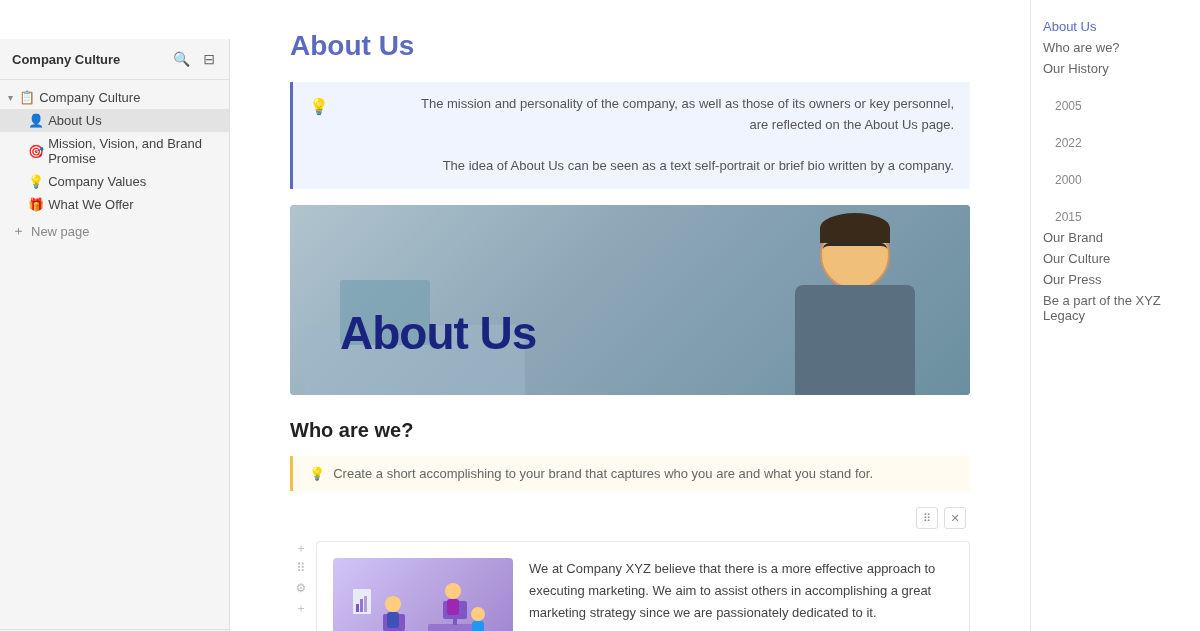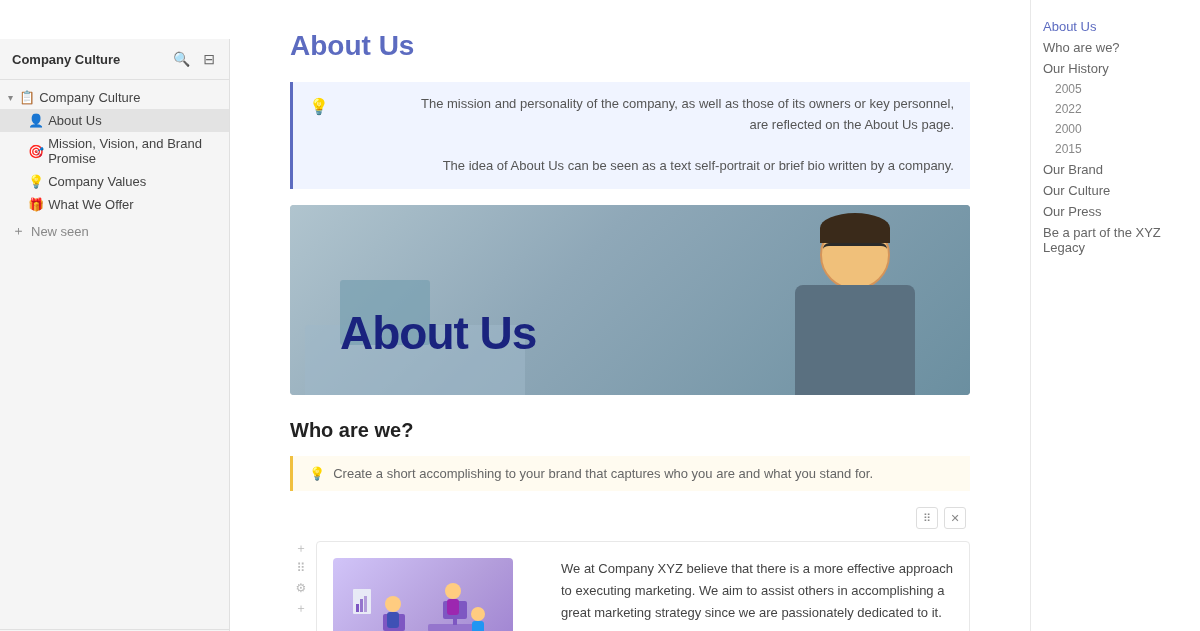--- a/index.html
+++ b/index.html
@@ -26,29 +26,29 @@
     .callout-block { background: #f0f4ff; border-left: 3px solid #5c6bc0; padding: 12px 16px; margin-bottom: 16px; font-size: 13px; color: #555; line-height: 1.6; display: flex; gap: 8px; }
     .callout-icon { font-size: 16px; flex-shrink: 0; }
     .callout-text { flex: 1; text-align: right; }
     .hero-image-block { width: 100%; height: 190px; border-radius: 4px; margin-bottom: 24px; background: linear-gradient(135deg, #b0bec5 0%, #78909c 100%); position: relative; overflow: hidden; display: flex; align-items: center; justify-content: center; }
     .section-heading { font-size: 20px; font-weight: 700; color: #222; margin-bottom: 14px; margin-top: 8px; }
     .who-callout { background: #fffbf0; border-left: 3px solid #f0c040; padding: 10px 16px; margin-bottom: 16px; font-size: 13px; color: #666; display: flex; gap: 8px; align-items: flex-start; }
     .two-col-block { display: flex; gap: 16px; background: #fff; border: 1px solid #e8e8e8; border-radius: 4px; padding: 16px; margin-top: 8px; }
     .col-image { width: 180px; min-width: 180px; height: 150px; background: linear-gradient(135deg, #d1c4f8 0%, #b39ddb 50%, #9575cd 100%); border-radius: 4px; display: flex; align-items: center; justify-content: center; overflow: hidden; }
     .col-text { flex: 1; font-size: 13px; color: #444; line-height: 1.7; }
     .col-text p { margin-bottom: 10px; }
-    .col-text p:last-child { margin-bottom: 0; margin-left: 32px; }
+    .col-text p:last-child { margin-bottom: 0; }
     .block-control-btn { background: none; border: 1px solid #ddd; border-radius: 3px; width: 22px; height: 22px; cursor: pointer; display: flex; align-items: center; justify-content: center; font-size: 11px; color: #888; }
     .left-ctrl-btn { background: none; border: none; cursor: pointer; color: #bbb; font-size: 12px; width: 18px; height: 18px; display: flex; align-items: center; justify-content: center; }
 
     
     .outline-panel { width: 170px; min-width: 170px; padding: 16px 12px; border-left: 1px solid #e8e8e8; background: #fff; overflow-y: auto; }
     .outline-item { font-size: 13px; padding: 3px 0 3px 0; cursor: pointer; color: #666; }
     .outline-item.active { color: #5c6bc0; font-weight: 500; }
-    .outline-item.sub { padding-left: 12px; font-size: 12px; color: #888; }
+    .outline-item.sub { padding-left: 12px; font-size: 12px; color: #888; margin-top: 17px; }
   </style>
 </head>
 <body>
 
 <div class="sidebar">
   <div class="sidebar-header">
     <span class="sidebar-title">Company Culture</span>
     <div class="sidebar-icons">
       <button class="sidebar-icon-btn">🔍</button>
       <button class="sidebar-icon-btn">⊟</button>
@@ -74,21 +74,21 @@
       <span>💡</span>
       <span>Company Values</span>
     </div>
     <div class="tree-item">
       <span>🎁</span>
       <span>What We Offer</span>
     </div>
 
     <div class="new-page-btn">
       <span>＋</span>
-      <span>New seen</span>
+      <span>New page</span>
     </div>
   </div>
 
   <div class="sidebar-footer">
     <div class="word-count-bar">
       <span>362 words</span>
       <span>▾</span>
     </div>
   </div>
 </div>

